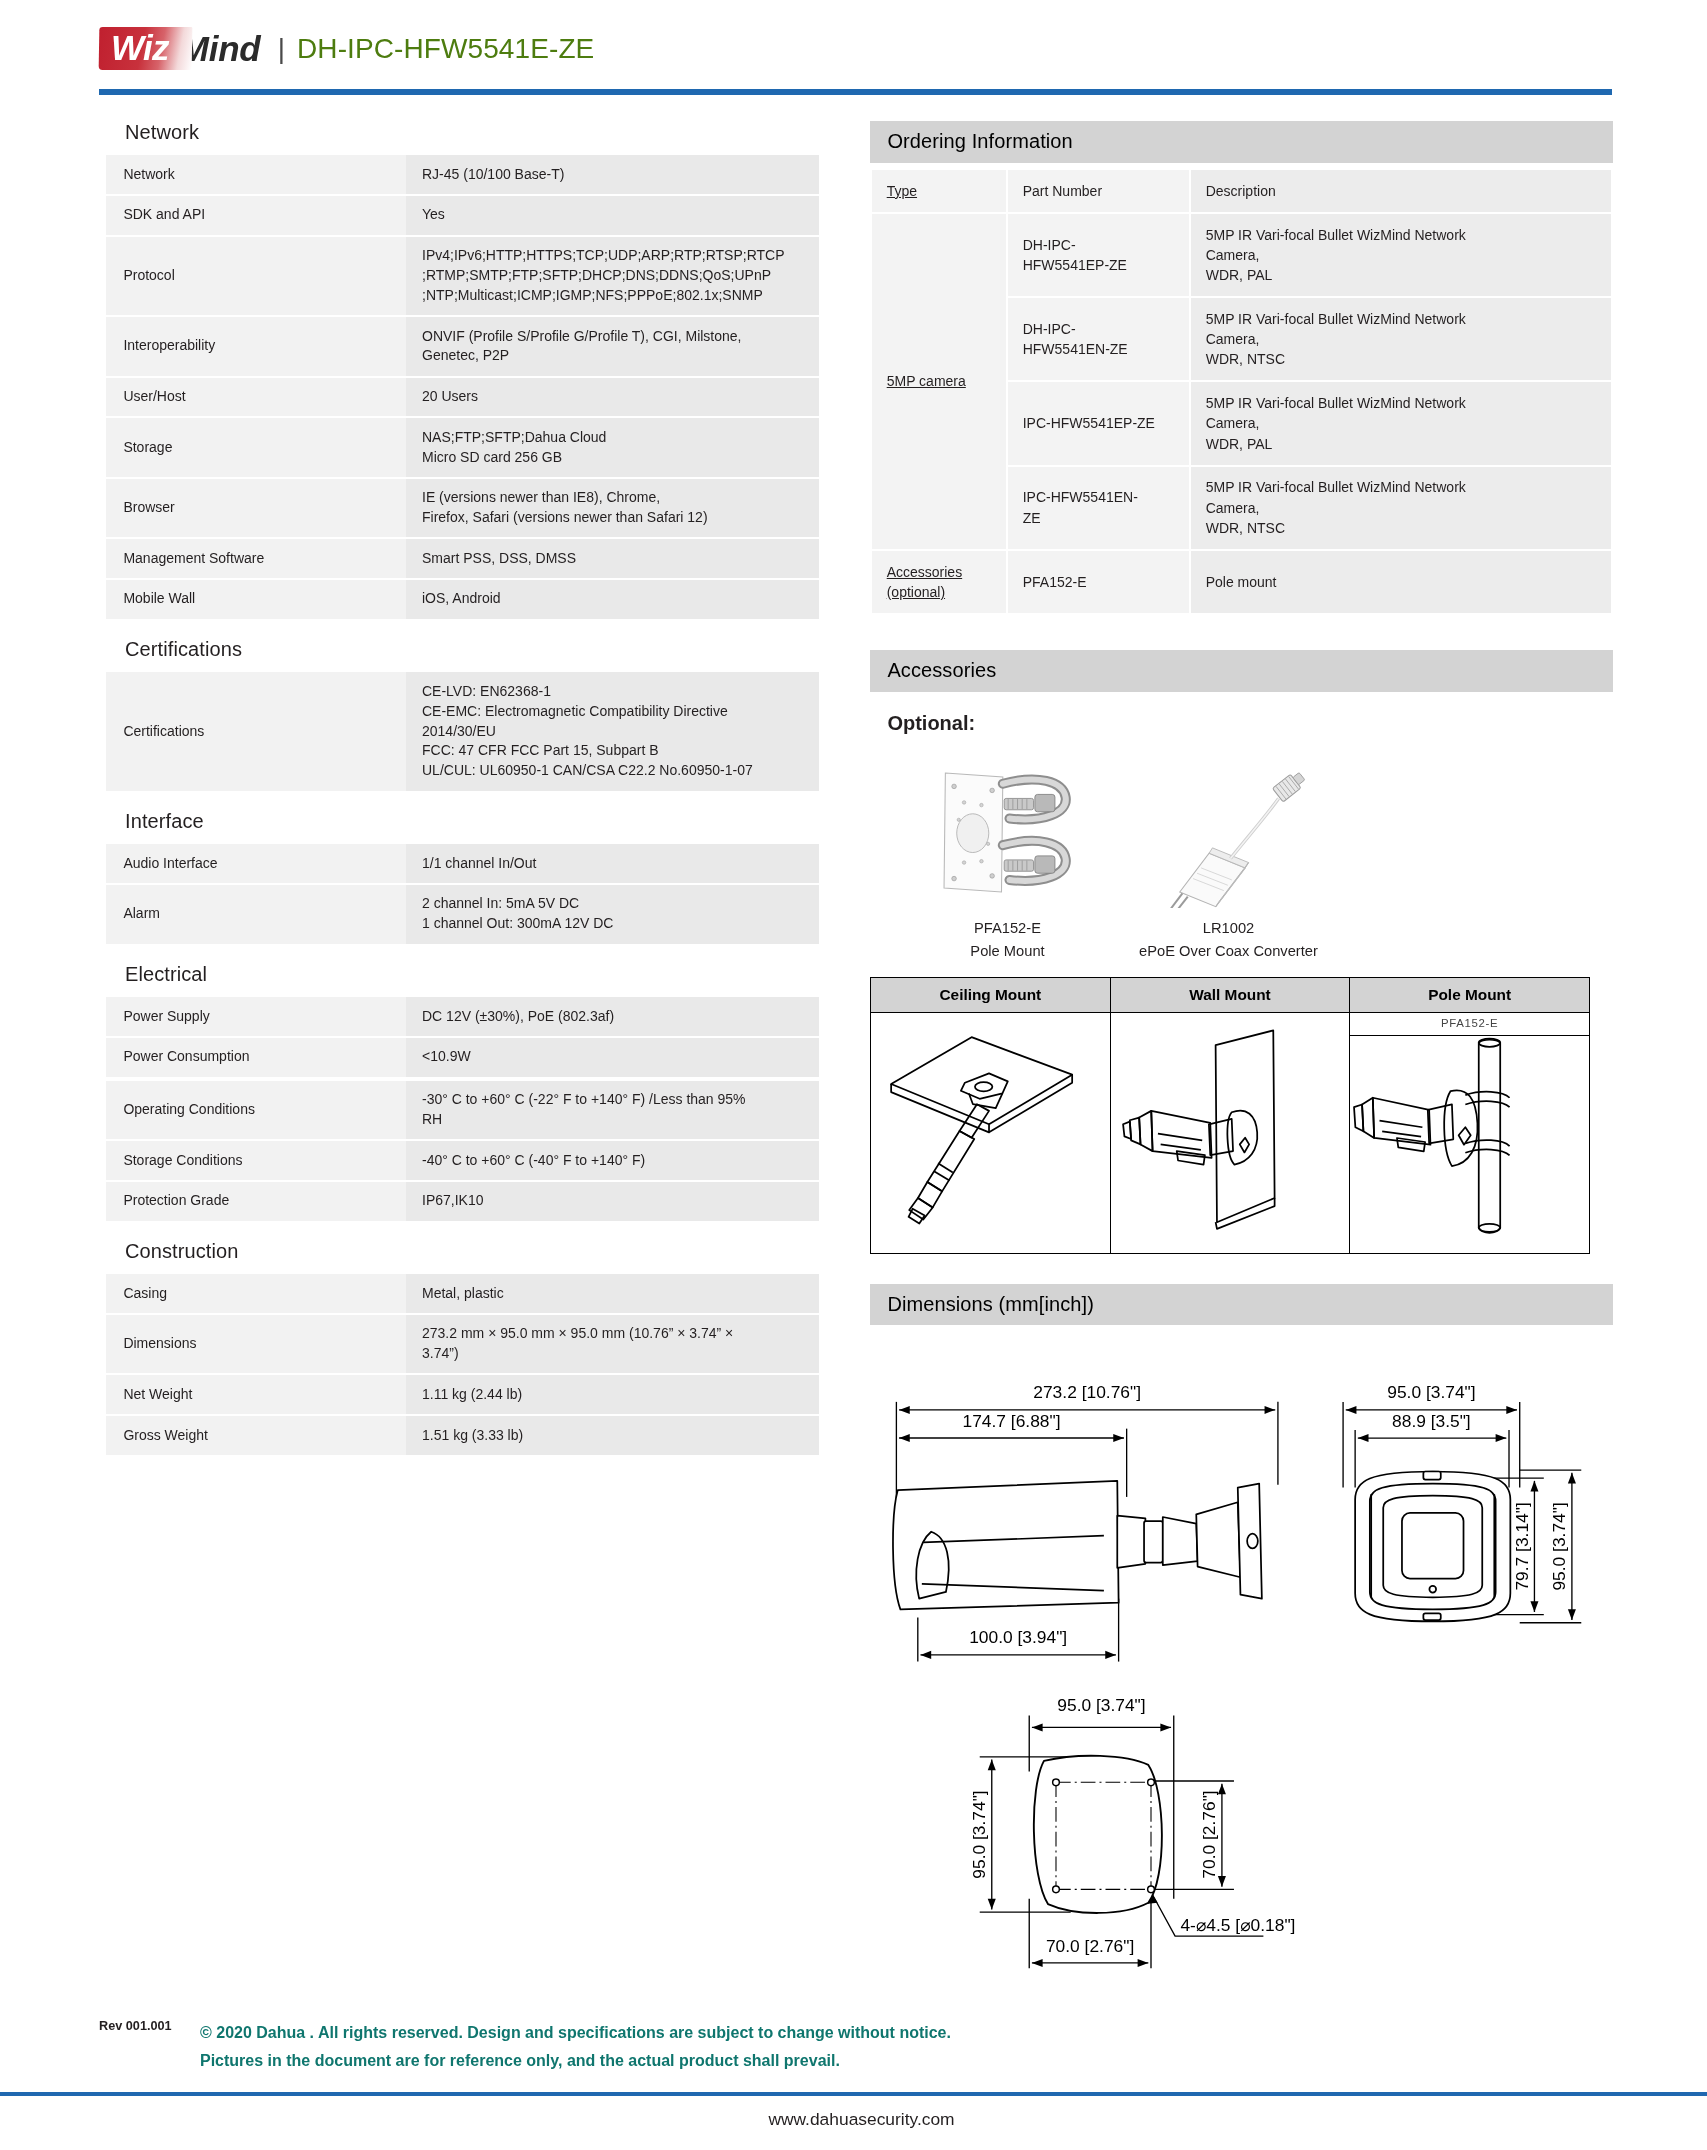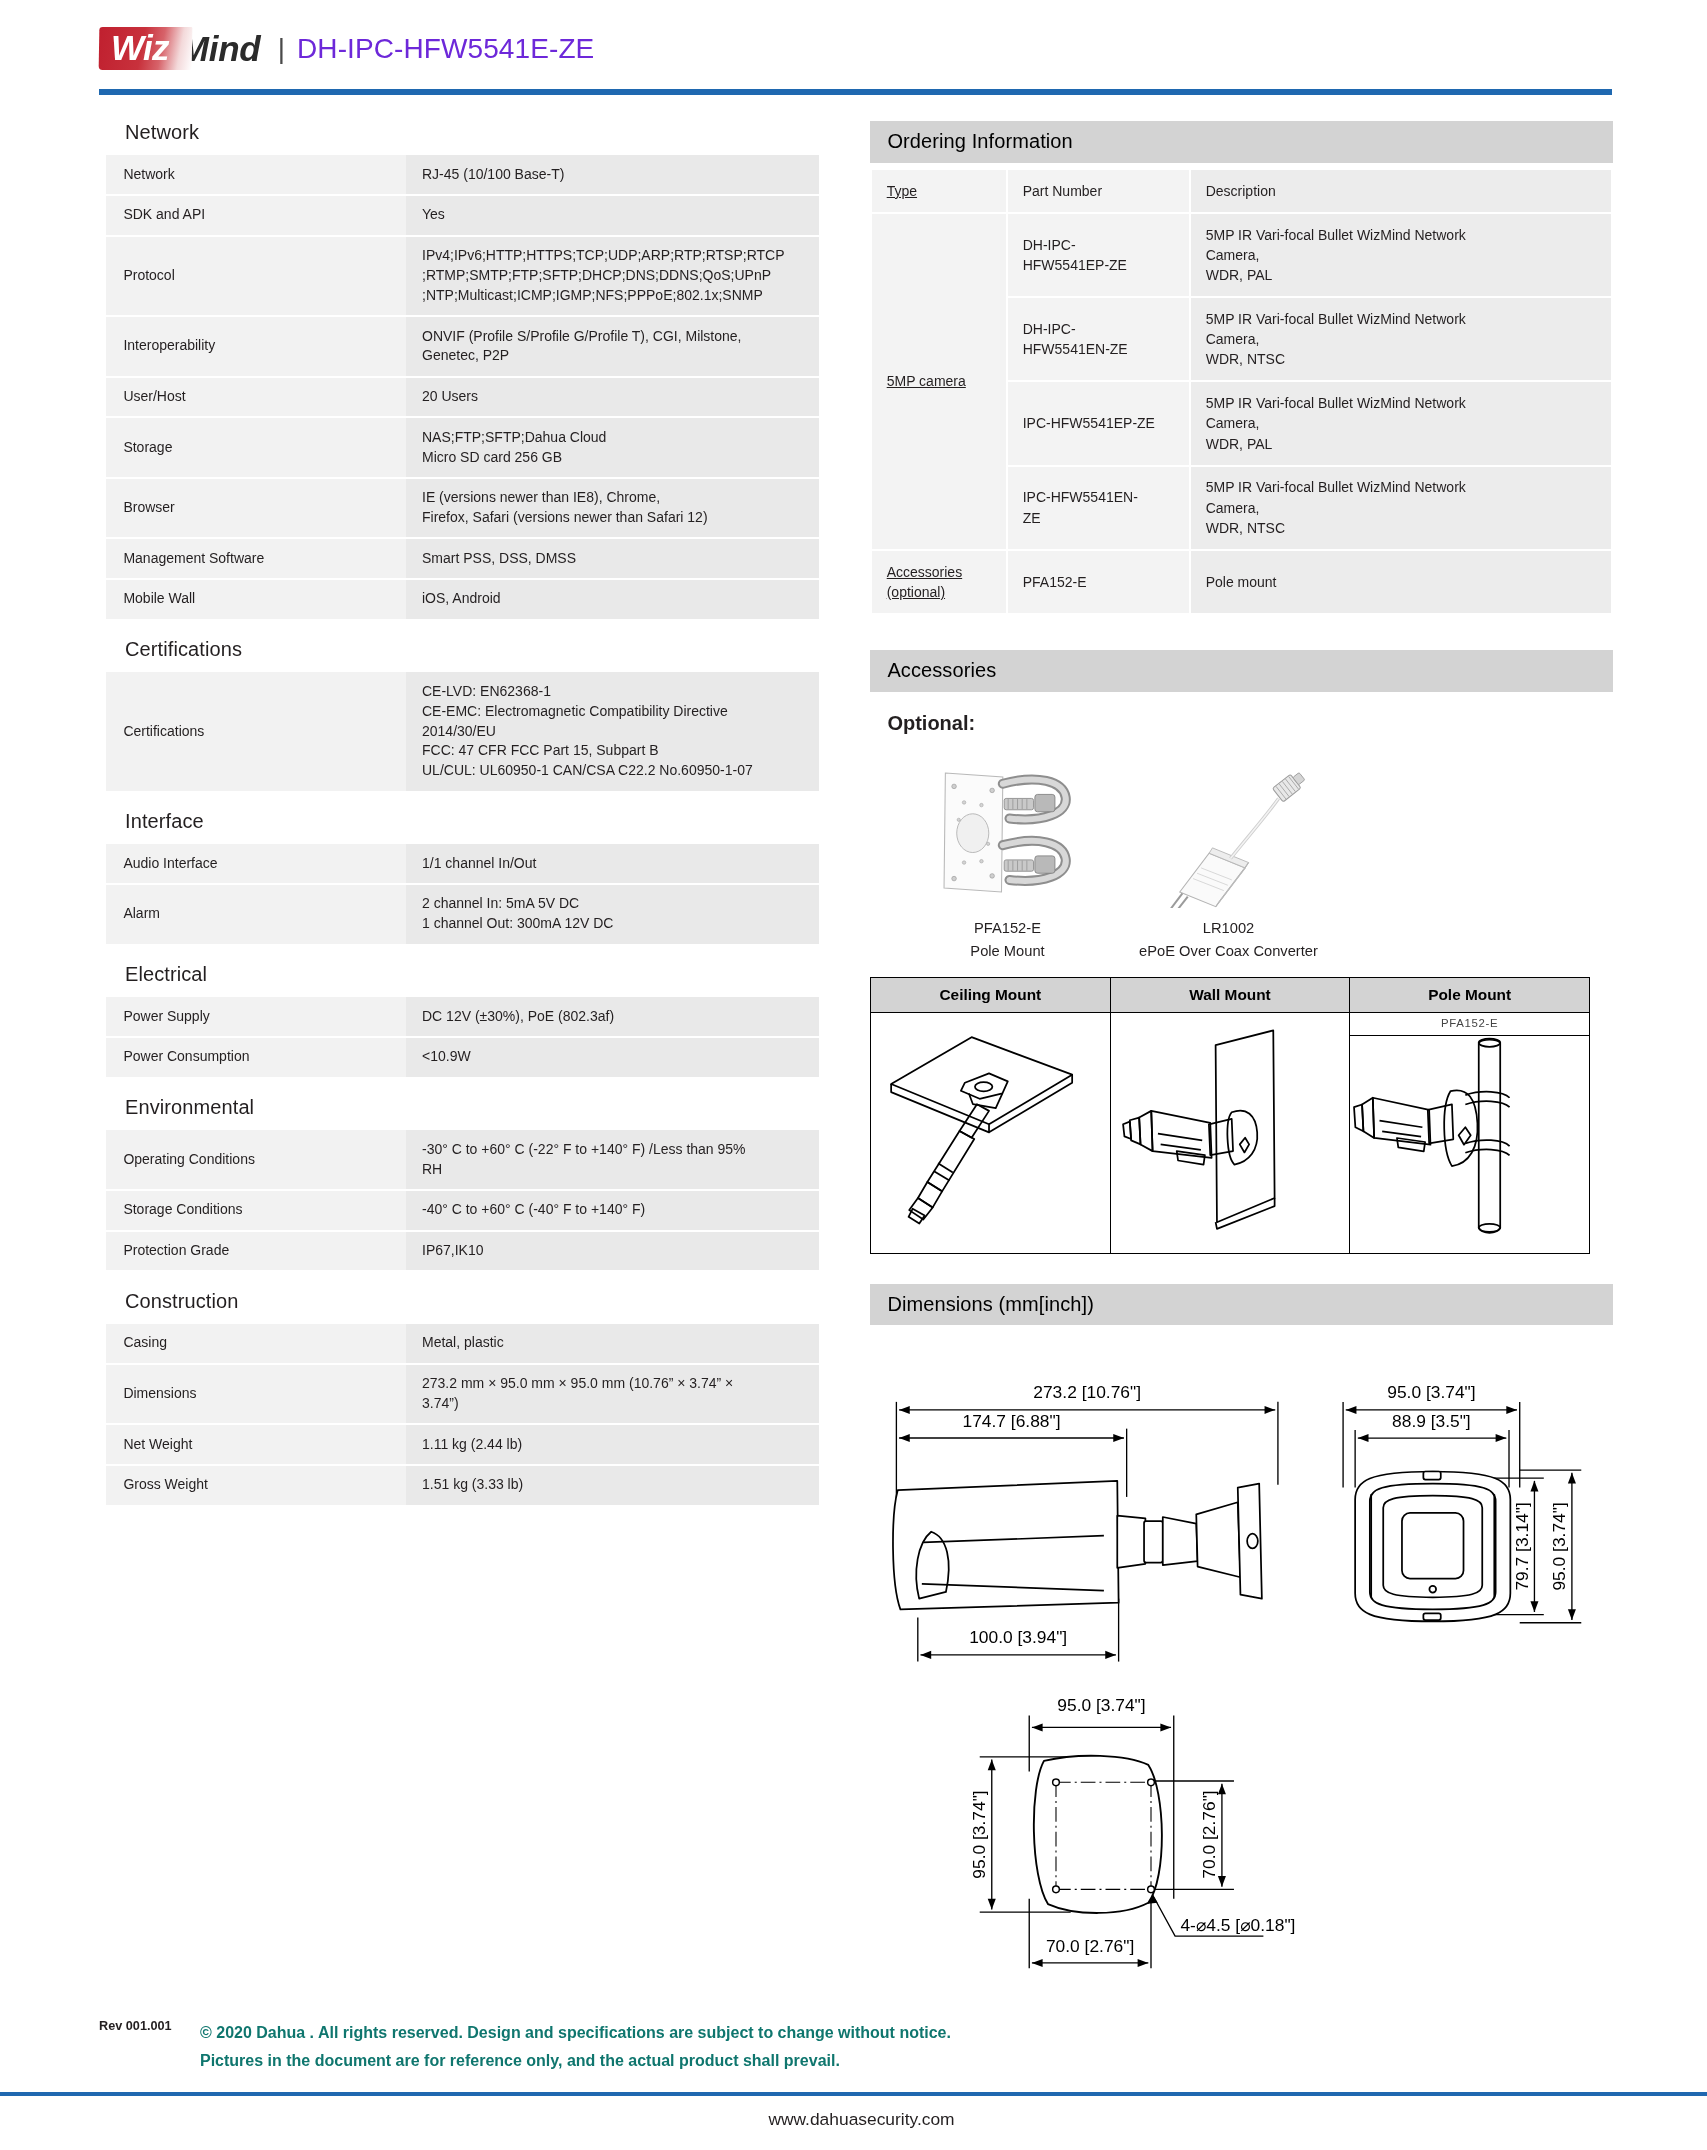--- a/index.html
+++ b/index.html
@@ -32,21 +32,21 @@
     border-radius: 3.3px 1.3px 2px 4px;
     transform: skewX(-1deg);
     z-index: 0;
   }
   .logo-wiz span { position: relative; z-index: 1; }
   .logo-mind {
     font-size: 35px; font-weight: bold; font-style: italic;
     color: #2b2b2b; margin-left: -12px; letter-spacing: -0.3px;
   }
   .logo-sep { font-size: 28px; color: #4a4a4a; margin: 0 12px 0 17.4px; font-weight: 300; }
-  .model-name { font-size: 28px; color: #6d28d9; letter-spacing: 0.1px; }
+  .model-name { font-size: 28px; color: #4d7c0f; letter-spacing: 0.1px; }
   .header-rule {
     position: absolute; left: 99px; top: 89px;
     width: 1513px; height: 6px; background: #1f68b0;
   }
 
   
   .col-left  { position: absolute; left: 106px;  top: 121px; width: 713px; }
   .col-right { position: absolute; left: 870px; top: 121px; width: 743px; }
 
   
@@ -232,21 +232,20 @@
             <td class="k">Power Supply</td>
             <td class="v nowrapline">DC 12V (±30%), PoE (802.3af)</td>
           </tr>
       <tr>
             <td class="k">Power Consumption</td>
             <td class="v nowrapline">&lt;10.9W</td>
           </tr>
     </tbody>
       </table>
 
-    <div class="sec-title">Environmental</div>
     <table class="spec">
         <tbody>
       <tr>
             <td class="k">Operating Conditions</td>
             <td class="v nowrapline">-30° C to +60° C (-22° F to +140° F) /Less than 95%
 RH</td>
           </tr>
       <tr>
             <td class="k">Storage Conditions</td>
             <td class="v nowrapline">-40° C to +60° C (-40° F to +140° F)</td>

